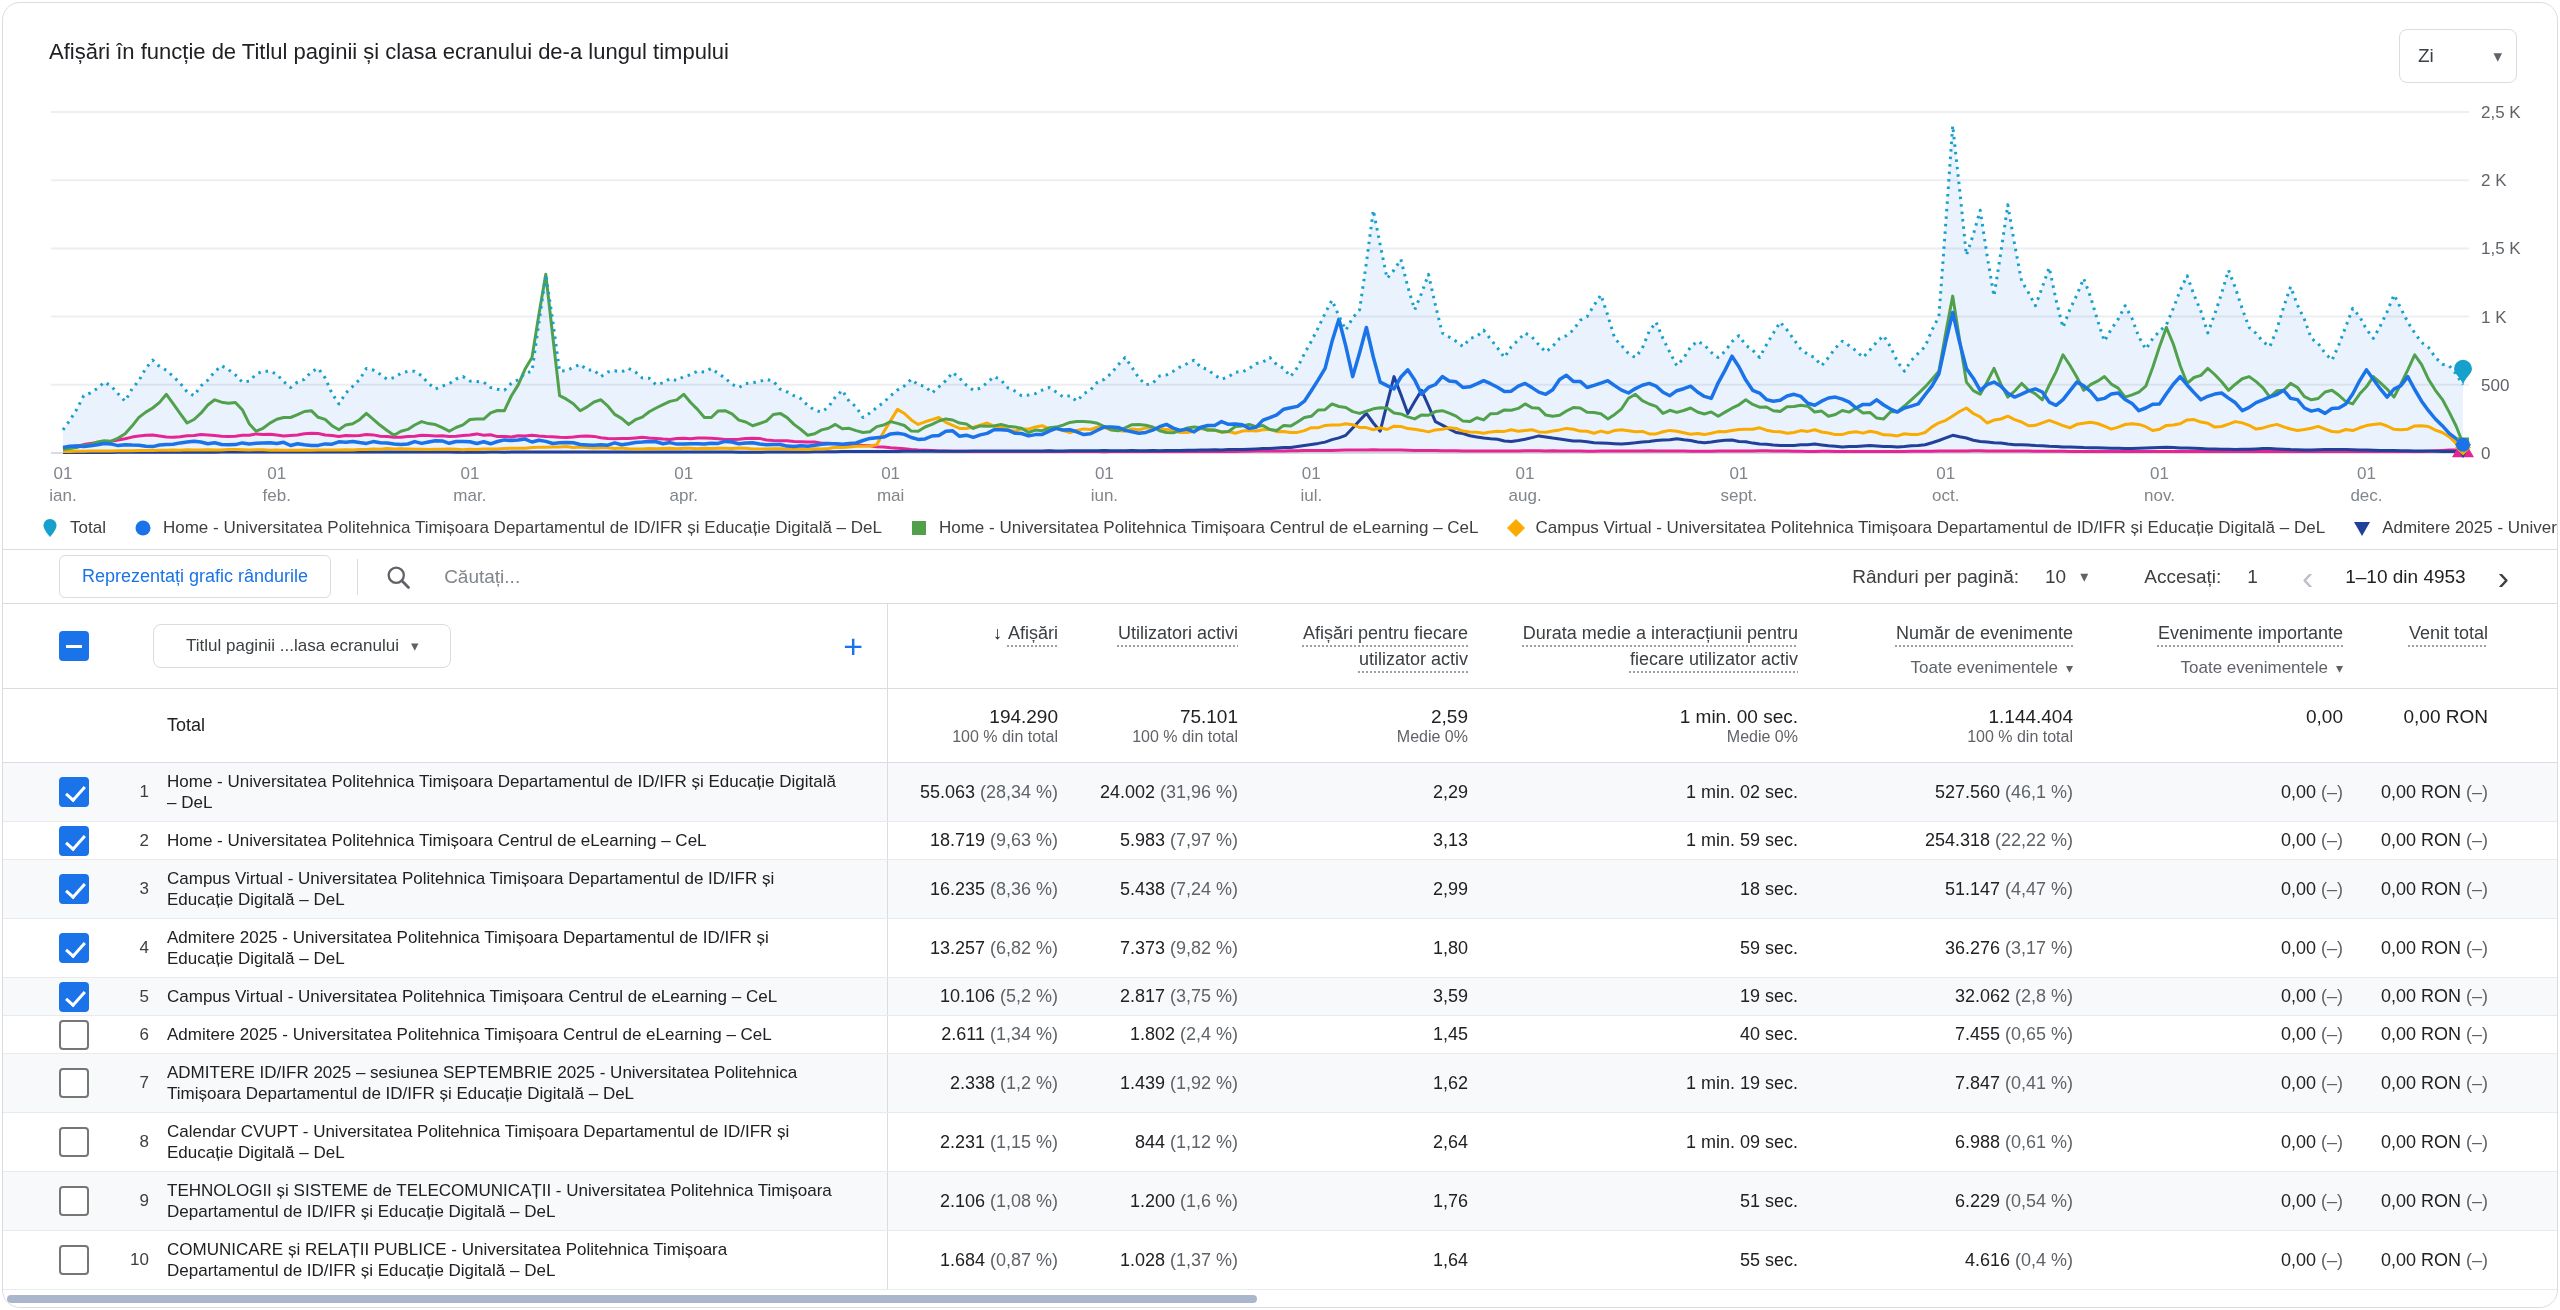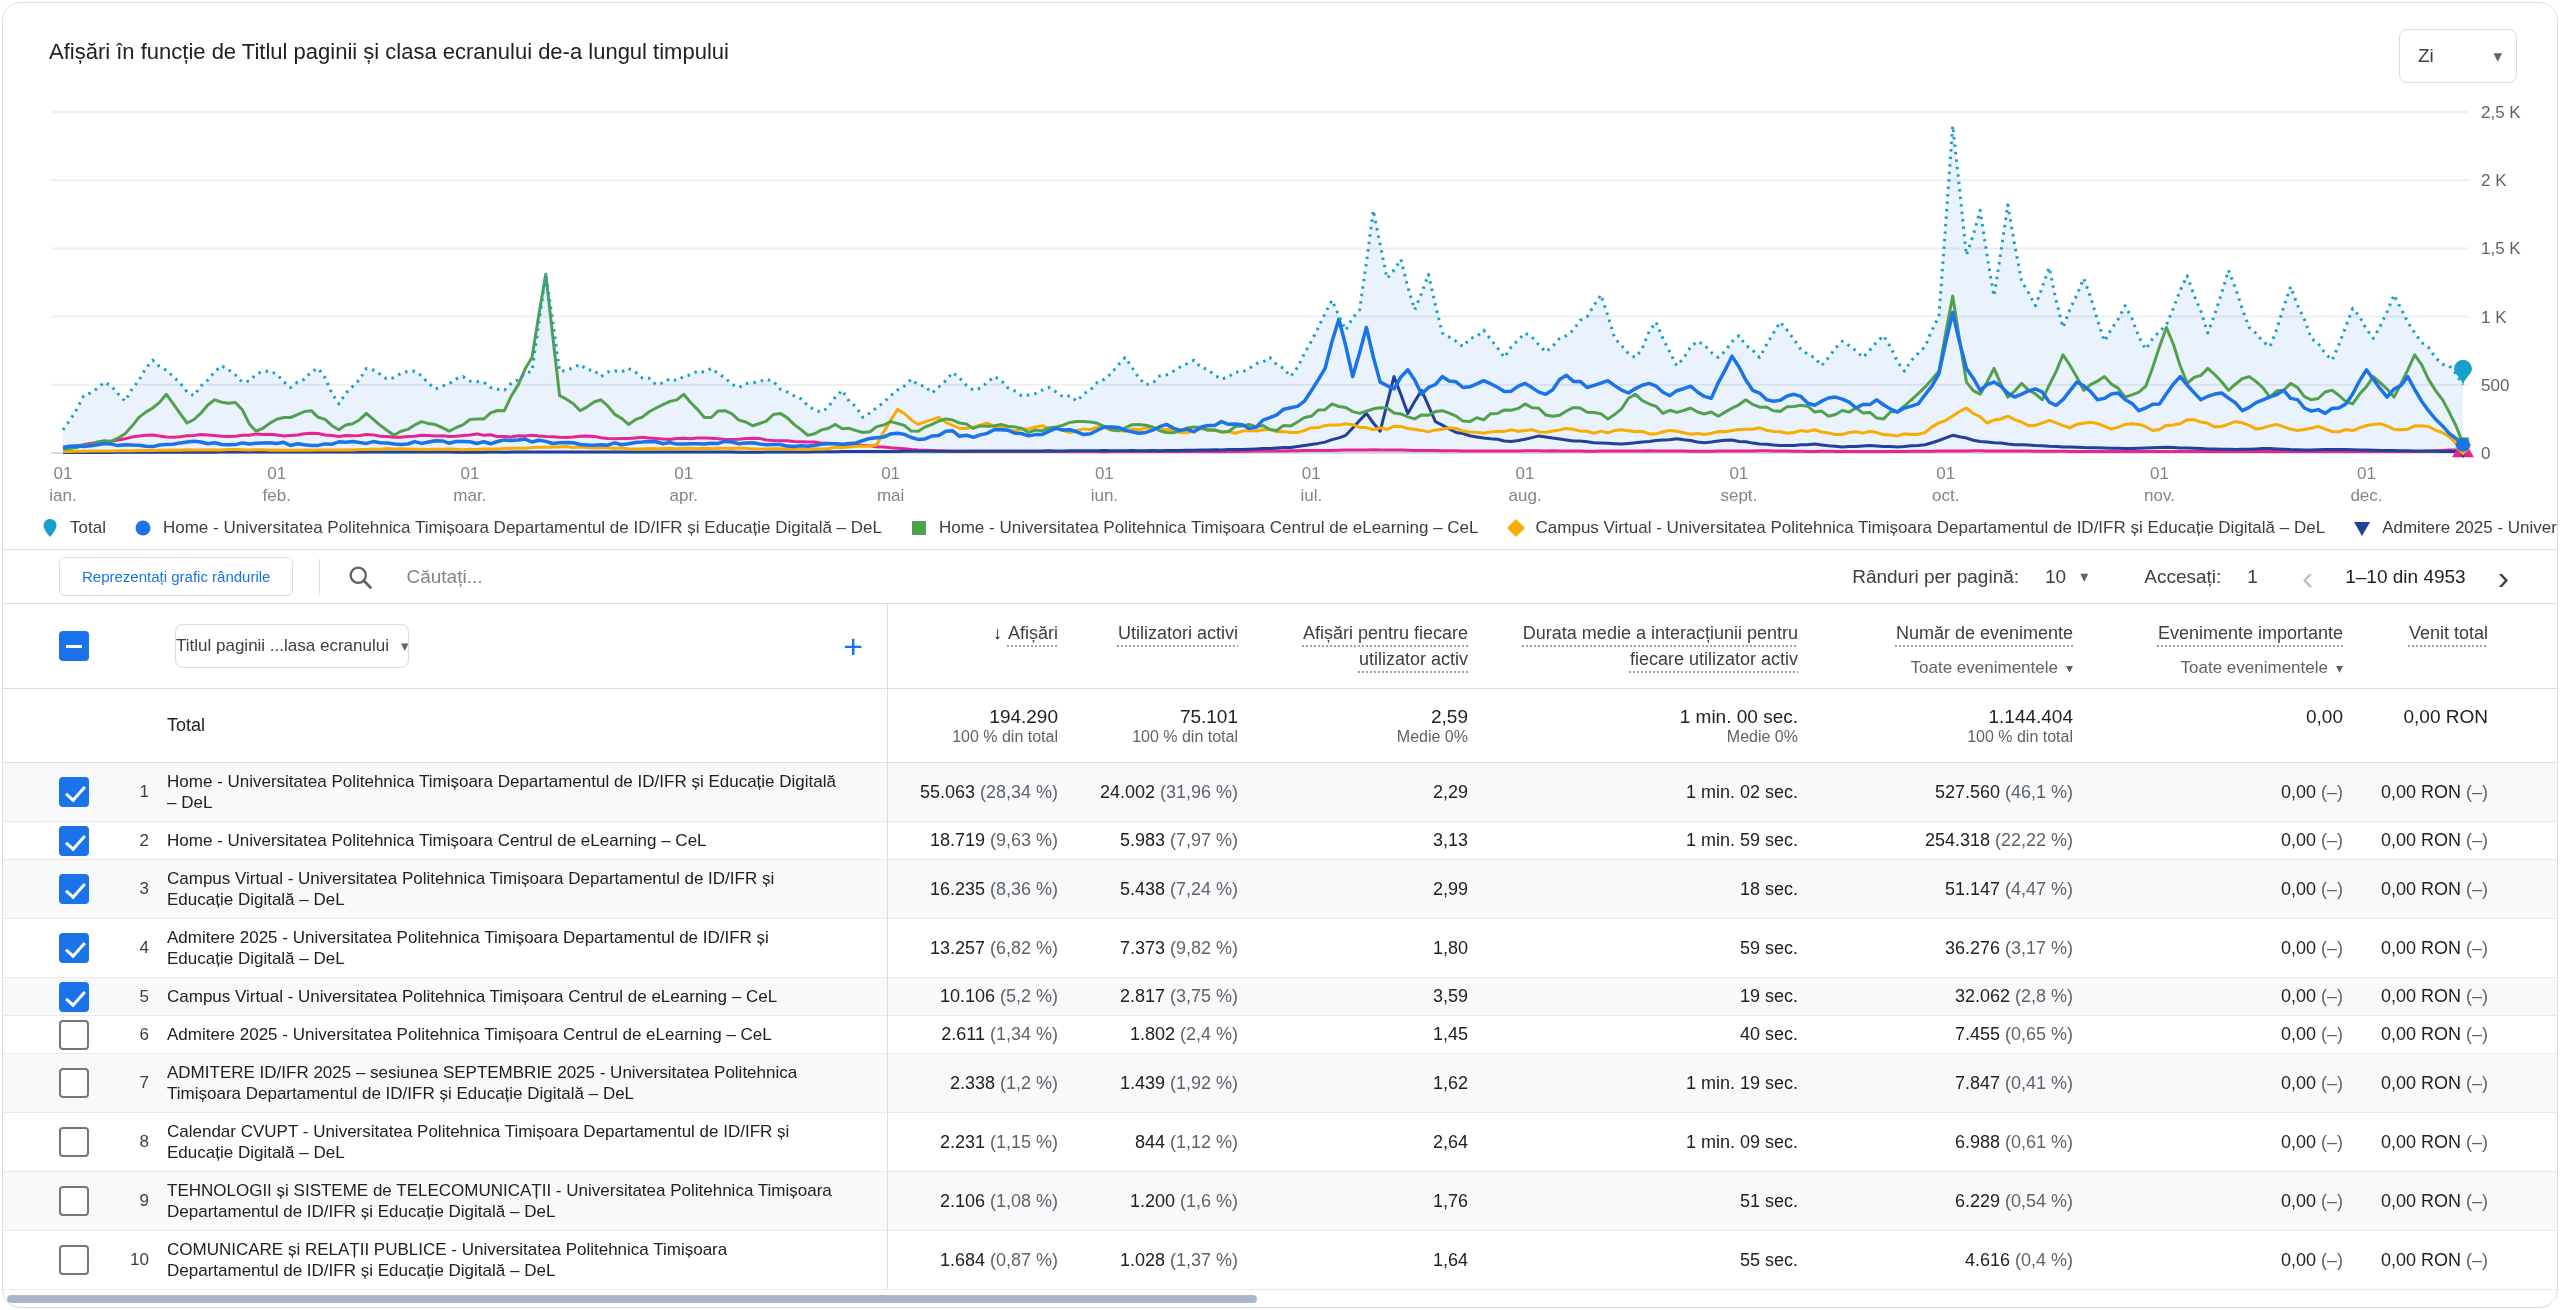--- a/index.html
+++ b/index.html
@@ -12,40 +12,40 @@
   .period-select { display:flex; align-items:center; justify-content:space-between; width:118px; height:54px; border:1px solid #dadce0; border-radius:8px; padding:0 14px 0 18px; font-size:19px; color:#3c4043; cursor:pointer; }
   .period-select .caret { color:#5f6368; font-size:17px; }
   .chart-wrap { padding:0 30px; }
   svg text { font-family:"Liberation Sans", sans-serif; }
 
   .legend { display:flex; align-items:center; gap:26px; white-space:nowrap; overflow:hidden; padding:2px 0 10px 36px; }
   .leg-item { display:flex; align-items:center; gap:9px; font-size:17px; color:#3c4043; flex:0 0 auto; }
 
   
   .toolbar { display:flex; align-items:center; height:54px; border-top:1px solid #dadce0; padding:0 44px 0 56px; }
-  .plot-btn { background:#fff; border:1px solid #dadce0; border-radius:6px; color:#1a73e8; font-size:15px; padding:10px 22px; cursor:pointer; font-family:"Liberation Sans",sans-serif; }
+  .plot-btn { background:#fff; border:1px solid #dadce0; border-radius:6px; color:#1a73e8; font-size:18px; padding:10px 22px; cursor:pointer; font-family:"Liberation Sans",sans-serif; }
   .tsep { width:1px; height:36px; background:#dadce0; margin:0 26px; }
   .search { display:flex; align-items:center; gap:32px; }
   .search input { border:none; outline:none; font-size:19px; color:#3c4043; width:420px; font-family:"Liberation Sans",sans-serif; }
   .search input::placeholder { color:#80868b; }
   .spacer { flex:1; }
   .pag { display:flex; align-items:center; font-size:19px; color:#3c4043; }
   .pag .lbl { margin-right:26px; }
   .pag .val { margin-right:14px; color:#3c4043; }
   .pag .caret { color:#5f6368; font-size:16px; margin-right:56px; cursor:pointer; }
   .chev { font-size:34px; line-height:1; padding:0 4px; cursor:pointer; }
   .chev.disabled { color:#bdc1c6; }
   .chev.enabled { color:#3c4043; }
   .range { margin:0 28px; color:#202124; }
 
   
   :root { --cols:104px 44px 737px 170px 180px 230px 330px 275px 270px 145px 71px; }
   .thead { display:grid; grid-template-columns:104px 781px 170px 180px 230px 330px 275px 270px 145px 71px; border-top:1px solid #dadce0; border-bottom:1px solid #dadce0; height:86px; align-items:start; }
   .thead .dimcell { display:flex; align-items:center; height:100%; border-right:1px solid #dadce0; padding-right:14px; }
-  .chip { display:flex; align-items:center; gap:12px; border:1px solid #dadce0; border-radius:8px; height:44px; padding:0 0; font-size:17px; color:#3c4043; margin-left:68px; cursor:pointer; }
+  .chip { display:flex; align-items:center; gap:12px; border:1px solid #dadce0; border-radius:8px; height:44px; padding:0 32px; font-size:17px; color:#3c4043; margin-left:46px; cursor:pointer; }
   .chip .caret { color:#5f6368; font-size:15px; }
   .plus { margin-left:auto; color:#1a73e8; font-size:34px; font-weight:400; cursor:pointer; padding:0 10px; }
   .hcell { text-align:right; padding-top:16px; font-size:18px; color:#3c4043; line-height:26px; }
   .hcell .hu { text-decoration:underline dotted #9aa0a6 2px; text-underline-offset:6px; }
   .hcell .sort { text-decoration:none; margin-right:6px; color:#202124; }
   .hsub { margin-top:9px; font-size:17px; color:#5f6368; }
   .hsub .caret { font-size:14px; margin-left:8px; }
   .checkcell { display:flex; align-items:center; justify-content:flex-start; padding-left:56px; height:100%; }
   .thead .checkcell { align-items:center; }
 

